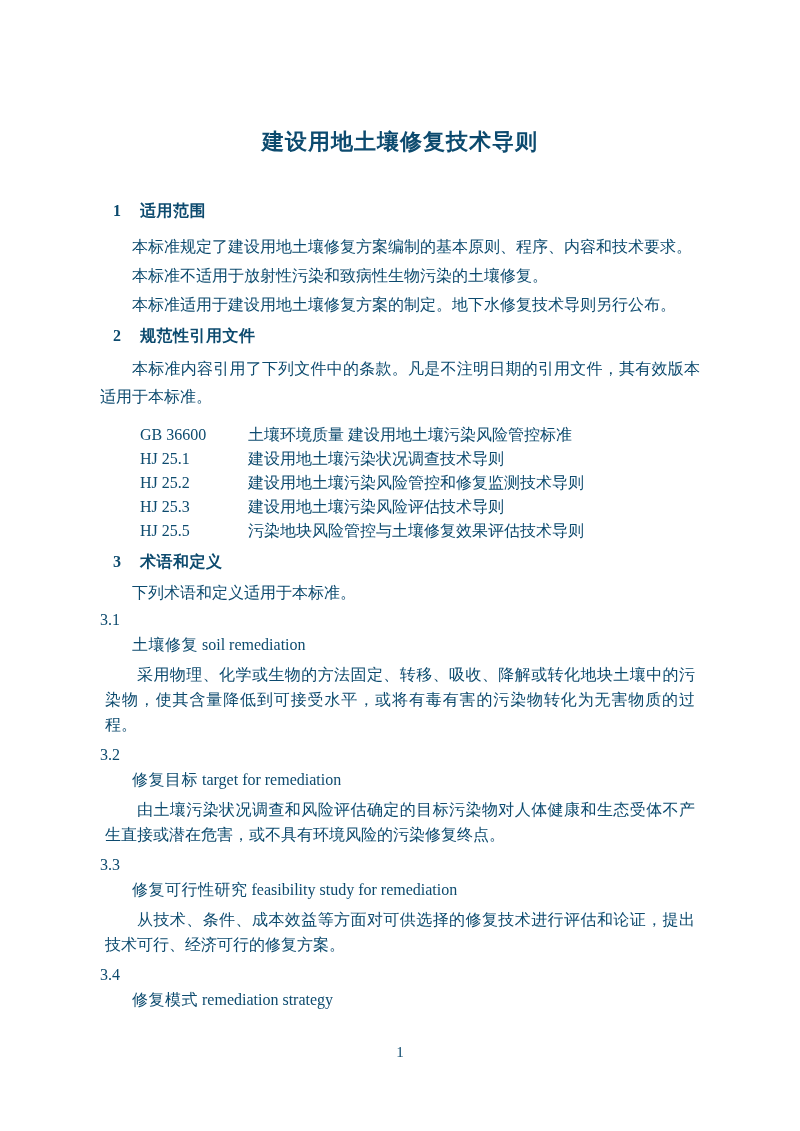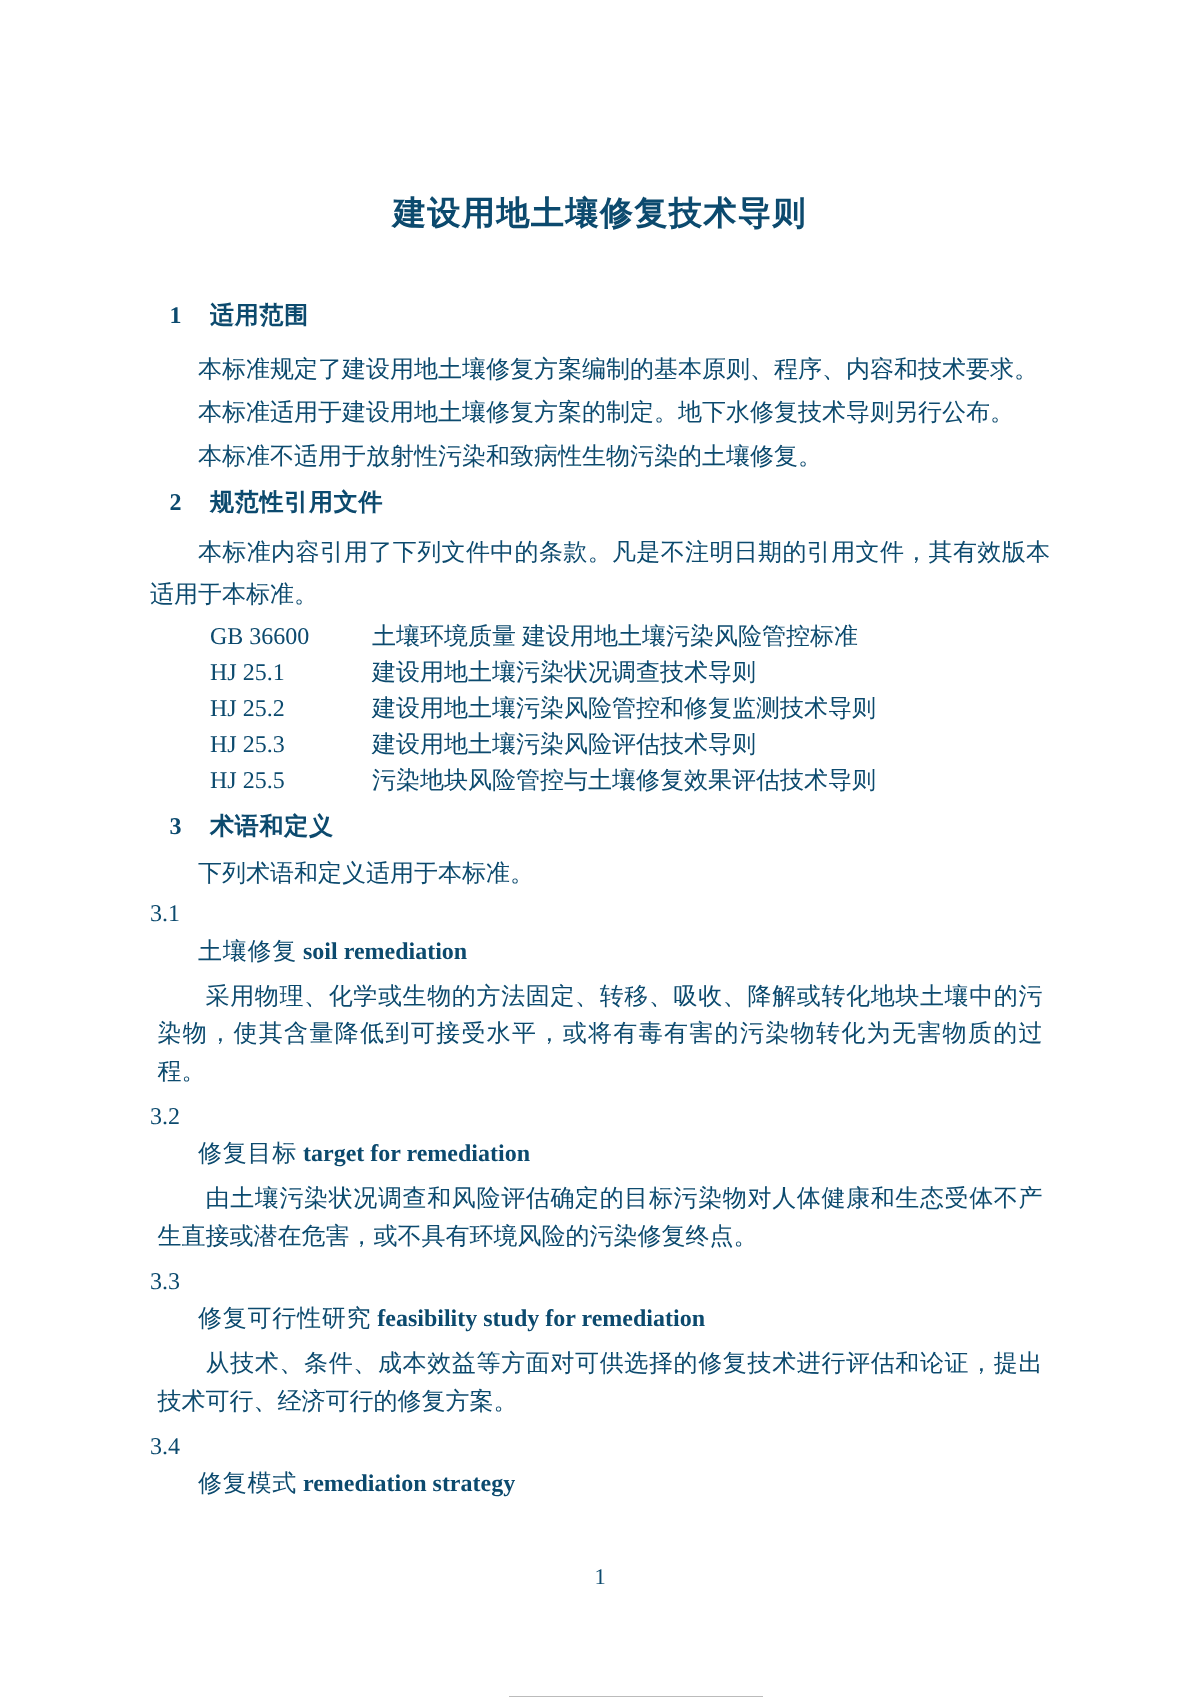--- a/index.html
+++ b/index.html
@@ -58,21 +58,21 @@
     text-indent: 2em;
     text-align: justify;
     line-height: 29px;
     font-family: Liberation Serif, serif;
   }
   .sec2-intro {
     margin-top: 8px;
     line-height: 28px;
   }
   .ref-list {
-    margin-top: 2px;
+    margin-top: 12px;
     margin-bottom: 8px;
   }
   .ref-row {
     display: flex;
     line-height: 24px;
     padding-left: 40px;
   }
   .ref-code {
     flex: 0 0 108px;
   }
@@ -92,21 +92,20 @@
     line-height: 25px;
     padding-left: 2em;
   }
   .term-zh {
     font-family: "Liberation Sans", "DejaVu Sans", sans-serif;
     font-weight: normal;
     letter-spacing: 0.5px;
   }
   .term-en {
     font-family: "Liberation Serif", "DejaVu Serif", serif;
-    font-weight: bold;
   }
   .term-def {
     margin: 5px;
     text-indent: 2em;
     text-align: justify;
     line-height: 25px;
   }
   .page-number {
     position: absolute;
     top: 1042px;
@@ -124,22 +123,22 @@
   <div class="content">
 
     <div class="doc-title">建设用地土壤修复技术导则</div>
 
     <div class="section-heading sec1-heading">
       <span class="sec-num">1</span>
       <span class="sec-label">适用范围</span>
     </div>
     <div class="body-paras">
       <p>本标准规定了建设用地土壤修复方案编制的基本原则、程序、内容和技术要求。</p>
+      <p>本标准不适用于放射性污染和致病性生物污染的土壤修复。</p>
       <p>本标准适用于建设用地土壤修复方案的制定。地下水修复技术导则另行公布。</p>
-      <p>本标准不适用于放射性污染和致病性生物污染的土壤修复。</p>
     </div>
 
     <div class="section-heading sec2-heading">
       <span class="sec-num">2</span>
       <span class="sec-label">规范性引用文件</span>
     </div>
     <p class="intro-para sec2-intro">本标准内容引用了下列文件中的条款。凡是不注明日期的引用文件，其有效版本适用于本标准。</p>
     <div class="ref-list">
       <div class="ref-row">
         <span class="ref-code">GB 36600</span>

